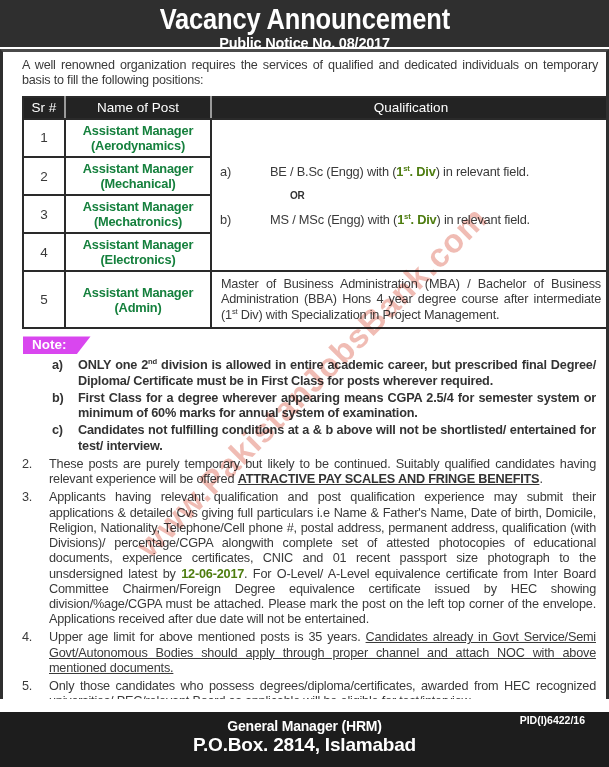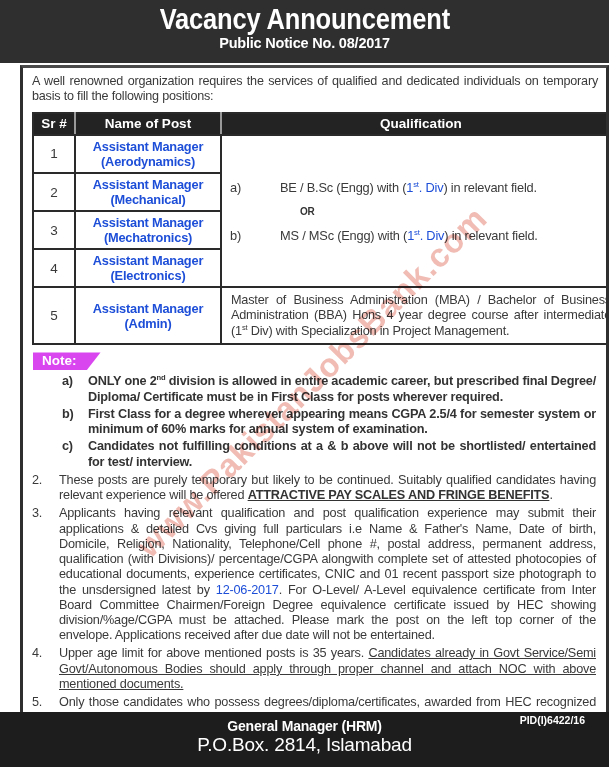--- a/index.html
+++ b/index.html
@@ -8,73 +8,73 @@
     position:relative;
     width:609px; height:767px;
     background:#ffffff;
     font-family:"Liberation Sans", sans-serif;
     color:#3a3a3a;
     overflow:hidden;
     letter-spacing:-0.2px;
   }
   
   .masthead {
-    background:#2f2f2f; height:63px; width:100%;
+    background:#2f2f2f; height:47px; width:100%;
     text-align:center; color:#fff; padding-top:3px;
   }
   .masthead .title {
     font-size:30px; font-weight:bold; line-height:1.05;
     display:inline-block; transform:scaleX(0.85); white-space:nowrap;
   }
   .masthead .subtitle { font-size:14.5px; font-weight:bold; margin-top:0px; }
   .sep { height:2px; background:#ffffff; }
   
   .body {
     position:relative;
     border-left:3px solid #2f2f2f; border-right:3px solid #2f2f2f;
     border-top:3px solid #4a4a4a;
-    height:650px; padding:4px 6px 0 6px; background:#fff; overflow:hidden;margin-left:20px;
+    height:650px; padding:4px 6px 0 16px; background:#fff; overflow:hidden;
   }
   .intro {
     font-size:12.6px; line-height:1.22; text-align:justify;
     margin:2px 2px 7px 3px; color:#3a3a3a;
   }
   
   table.posts {
     border-collapse:collapse; table-layout:fixed;
     width:590px; margin-left:3px;
     border:2px solid #2a2a2a;
   }
   table.posts th {
-    background:#232323; color:#fff; font-size:13.5px; font-weight:bold;
+    background:#232323; color:#fff; font-size:13.5px; font-weight:normal;
     height:22px; border-right:2px solid #9a9a9a; border-bottom:2px solid #2a2a2a;
     letter-spacing:0;
     text-align:center;
   }
   table.posts th:last-child { border-right:2px solid #2a2a2a; }
   table.posts td { border:2px solid #2a2a2a; }
   td.sr { width:42px; text-align:center; font-size:13.5px; color:#3a3a3a; }
   col.c-sr { width:42px; } col.c-post { width:146px; }
   td.post {
     text-align:center; font-weight:bold; font-size:12.8px;
-    line-height:1.18; padding:3px 2px; color:#1d4ed8;
+    line-height:1.18; padding:3px 2px; color:#15803d;
   }
   tr.r-normal { height:38px; }
   tr.r-tall { height:57px; }
   td.qual-group { vertical-align:middle; padding:4px 8px; }
   .qline { display:flex; font-size:12.8px; color:#3a3a3a; }
   .qlabel { flex:0 0 50px; }
   .qor { font-weight:bold; font-size:10px; margin:11px 0 11px 70px; color:#333; }
   td.qual-admin {
     font-size:12.7px; text-align:justify; padding:3px 9px; line-height:1.22;
     color:#3a3a3a;
     border-radius:6px;
   }
   sup { font-size:60%; line-height:0; vertical-align:super; }
-  b, .bold { font-weight:normal; color:#1d4ed8; }
+  b, .bold { font-weight:bold; color:#4d7c0f; }
   
   .note-label {
     display:inline-block; background:#d946ef; color:#fff; font-weight:bold;
     font-size:13.5px; padding:1px 24px 2px 9px; margin:7px 0 3px 4px;
     clip-path:polygon(0 0, 100% 0, calc(100% - 14px) 100%, 0 100%);
     letter-spacing:0;
   }
   .note-item {
     display:flex; margin:1px 0 2px 0; font-weight:bold;
     font-size:12.7px; line-height:1.2; color:#333;
@@ -90,21 +90,21 @@
   .list-item .ltext { flex:1; text-align:justify; padding-right:4px; }
   .emphasis { font-weight:bold; text-decoration:underline; color:#333; }
   .underlined { text-decoration:underline; }
   
   .sig {
     position:absolute; left:0; bottom:0; width:100%; height:55px;
     background:#1d1d1d; color:#fff; text-align:center; z-index:10;
   }
   .pid { position:absolute; top:2px; right:24px; font-size:10.5px; font-weight:bold; letter-spacing:0; }
   .sig-line1 { font-size:14px; font-weight:bold; margin-top:7px; line-height:1.1; }
-  .sig-line2 { font-size:19px; font-weight:normal; line-height:1.2; }
+  .sig-line2 { font-size:19px; font-weight:bold; line-height:1.2; }
   
   .watermark {
     position:absolute; left:312px; top:382px; z-index:6;
     transform:translate(-50%,-50%) rotate(-45deg);
     font-size:33px; font-weight:bold; letter-spacing:1px; white-space:nowrap;
     color:rgba(226,122,106,0.5); mix-blend-mode:multiply; pointer-events:none;
   }
 </style>
 </head>
 <body>

